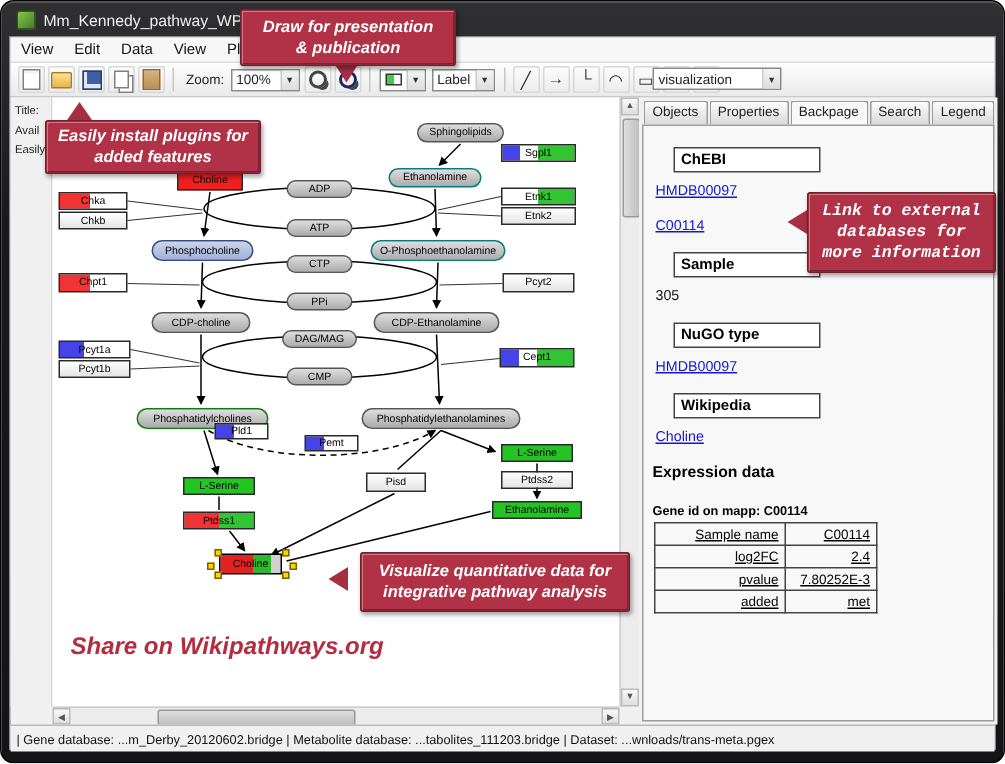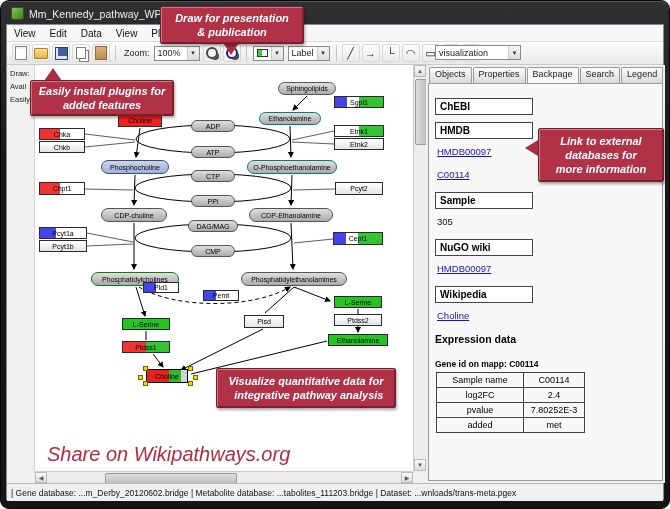--- a/index.html
+++ b/index.html
@@ -60,39 +60,39 @@
   .sbtn{position:absolute;display:flex;align-items:center;justify-content:center;font-size:6px;color:#555;background:linear-gradient(#fafafa,#ddd);border:1px solid #bbb;box-sizing:border-box;}
   .vthumb{position:absolute;left:1px;top:14px;width:10px;height:64px;background:linear-gradient(90deg,#dedede,#bfbfbf);border:1px solid #999;border-radius:2px;}
   .hthumb{position:absolute;left:70px;top:1px;width:130px;height:9px;background:linear-gradient(#dedede,#bfbfbf);border:1px solid #999;border-radius:2px;}
 
   
   .right-panel{position:absolute;left:419px;top:40px;width:239px;height:418px;background:#f0f0f0;box-sizing:border-box;}
   .tabbar{display:flex;height:16px;margin-top:2px;padding-left:3px;font-size:9px;}
   .tab{padding:1px 5px;background:linear-gradient(#fcfcfc,#d9d9d9);border:1px solid #9a9a9a;border-bottom:none;border-radius:2px 2px 0 0;margin-right:1px;color:#222;white-space:nowrap;}
   .tab.active{background:#f8f8f8;}
   .panel-content{position:absolute;left:2px;top:18px;right:2px;bottom:2px;background:#f8f8f8;border:1px solid #9a9a9a;padding:14px 6px 0 6px;box-sizing:border-box;overflow:hidden;}
-  .bp-header{width:92px;height:15px;border:1px solid #444;background:#fff;font-size:10px;font-weight:bold;line-height:15px;padding-left:4px;margin:0 0 7px 0;box-sizing:content-box;}
+  .bp-header{width:92px;height:15px;border:1px solid #444;background:#fff;font-size:10px;font-weight:bold;line-height:15px;padding-left:4px;margin:0 0 7px 14px;box-sizing:content-box;}
   .bp-link{color:#1515cf;text-decoration:underline;font-size:9.5px;margin:0 0 12px 2px;cursor:pointer;}
   .bp-val{font-size:9.5px;margin:0 0 12px 2px;color:#111;}
   .bp-expr{font-weight:bold;font-size:10.5px;margin:2px 0 14px 0;color:#000;}
   .bp-geneid{font-weight:bold;font-size:8.5px;margin:0 0 3px 0;color:#000;}
   table.expr{border-collapse:collapse;margin-left:1px;}
-  table.expr td{border:1px solid #444;height:14px;font-size:9px;text-align:center;padding:0 4px;color:#000;}
+  table.expr td{border:1px solid #444;height:14px;font-size:9px;text-align:right;padding:0 4px;color:#000;text-decoration:underline;}
   table.expr td:first-child{width:78px;}
   table.expr td:last-child{width:52px;}
 
   
   .statusbar{position:absolute;left:0;top:458px;width:100%;height:18px;background:#f0f0f0;border-top:1px solid #b9b9b9;font-size:8.5px;display:flex;align-items:center;padding-left:4px;box-sizing:border-box;color:#111;white-space:nowrap;overflow:hidden;}
 
   
   .callout{position:absolute;background:#b13246;border:1px solid #731f2c;box-shadow:inset 1px 1px 0 rgba(255,255,255,.35),inset -1px -1px 0 rgba(0,0,0,.3),1px 2px 3px rgba(0,0,0,.35);color:#fff;font-weight:bold;font-style:italic;font-size:11px;display:flex;align-items:center;justify-content:center;text-align:center;white-space:pre-line;border-radius:2px;z-index:40;line-height:1.3;}
   .arrow-down{position:absolute;width:0;height:0;border-left:9px solid transparent;border-right:9px solid transparent;border-top:14px solid #a82f42;z-index:39;}
   .arrow-up{position:absolute;width:0;height:0;border-left:9px solid transparent;border-right:9px solid transparent;border-bottom:13px solid #a82f42;z-index:39;}
   .arrow-left{position:absolute;width:0;height:0;border-top:8px solid transparent;border-bottom:8px solid transparent;border-right:13px solid #a82f42;z-index:39;}
-  .share{position:absolute;left:12px;top:378px;color:#b52c3e;font-weight:normal;font-style:italic;font-size:20px;z-index:10;white-space:nowrap;}
+  .share{position:absolute;left:12px;top:358px;color:#b52c3e;font-weight:bold;font-style:italic;font-size:16px;z-index:10;white-space:nowrap;}
 </style>
 </head>
 <body>
 
 <div id="stage">
   <div class="frame"></div>
 
   <div class="titlebar">
     <span class="app-icon"></span>
     <span>Mm_Kennedy_pathway_WP1771_45176.gpml</span>
@@ -160,21 +160,21 @@
           <div class="tbtn glyph">○</div>
           <div class="tbtn glyph">▾</div>
         </span>
       <span class="combo" style="position:absolute;left:426px;top:3px;width:86px;">
         <span style="flex:1;">visualization</span>
         <span class="dropdown-arrow"></span>
       </span>
     </div>
 
     <div class="side-info">
-      <div class="side-label">Draw:</div>
+      <div class="side-label">Title:</div>
       <div class="side-label">Avail</div>
       <div class="side-label">Easily</div>
     </div>
 
     <div class="canvas">
       <svg class="edges" width="378" height="406">
         <defs>
           <marker id="arr" markerWidth="7" markerHeight="7" refX="5" refY="3" orient="auto">
             <path d="M0,0 L6,3 L0,6 Z" fill="#000"></path>
           </marker>
@@ -340,26 +340,25 @@
       <div class="tabbar">
           <div class="tab">Objects</div>
           <div class="tab">Properties</div>
           <div class="tab active">Backpage</div>
           <div class="tab">Search</div>
           <div class="tab">Legend</div>
         </div>
       <div class="panel-content">
         <div>
             <div class="bp-header">ChEBI</div>
-            <div class="bp-header">HMDB</div>
             <div class="bp-link">HMDB00097</div>
             <div class="bp-link">C00114</div>
             <div class="bp-header">Sample</div>
             <div class="bp-val">305</div>
-            <div class="bp-header">NuGO wiki</div>
+            <div class="bp-header">NuGO type</div>
             <div class="bp-link">HMDB00097</div>
             <div class="bp-header">Wikipedia</div>
             <div class="bp-link">Choline</div>
           </div>
         <div class="bp-expr">Expression data</div>
         <div class="bp-geneid">Gene id on mapp: C00114</div>
         <table class="expr">
           <tbody>
               <tr>
                 <td>Sample name</td>
@@ -388,21 +387,21 @@
   </div>
 
   <div class="callout" style="left:160px;top:6px;width:142px;height:36px;">Draw for presentation
 &amp; publication</div>
   <div class="arrow-down" style="left:222px;top:41px;"></div>
 
   <div class="callout" style="left:30px;top:80px;width:142px;height:34px;font-style:italic;">Easily install plugins for
 added features</div>
   <div class="arrow-up" style="left:44px;top:68px;"></div>
 
-  <div class="callout" style="left:538px;top:128px;width:124px;height:52px;">Link  to external
+  <div class="callout" style="left:538px;top:128px;width:124px;height:52px;font-family:Liberation Mono, monospace;">Link  to external
 databases  for
 more information</div>
   <div class="arrow-left" style="left:525px;top:140px;"></div>
 
-  <div class="callout" style="left:216px;top:368px;width:178px;height:38px;text-align:right;">Visualize quantitative  data  for
+  <div class="callout" style="left:240px;top:368px;width:178px;height:38px;">Visualize quantitative  data  for
 integrative pathway analysis</div>
   <div class="arrow-left" style="left:219px;top:378px;"></div>
 </div>
 
 </body></html>

